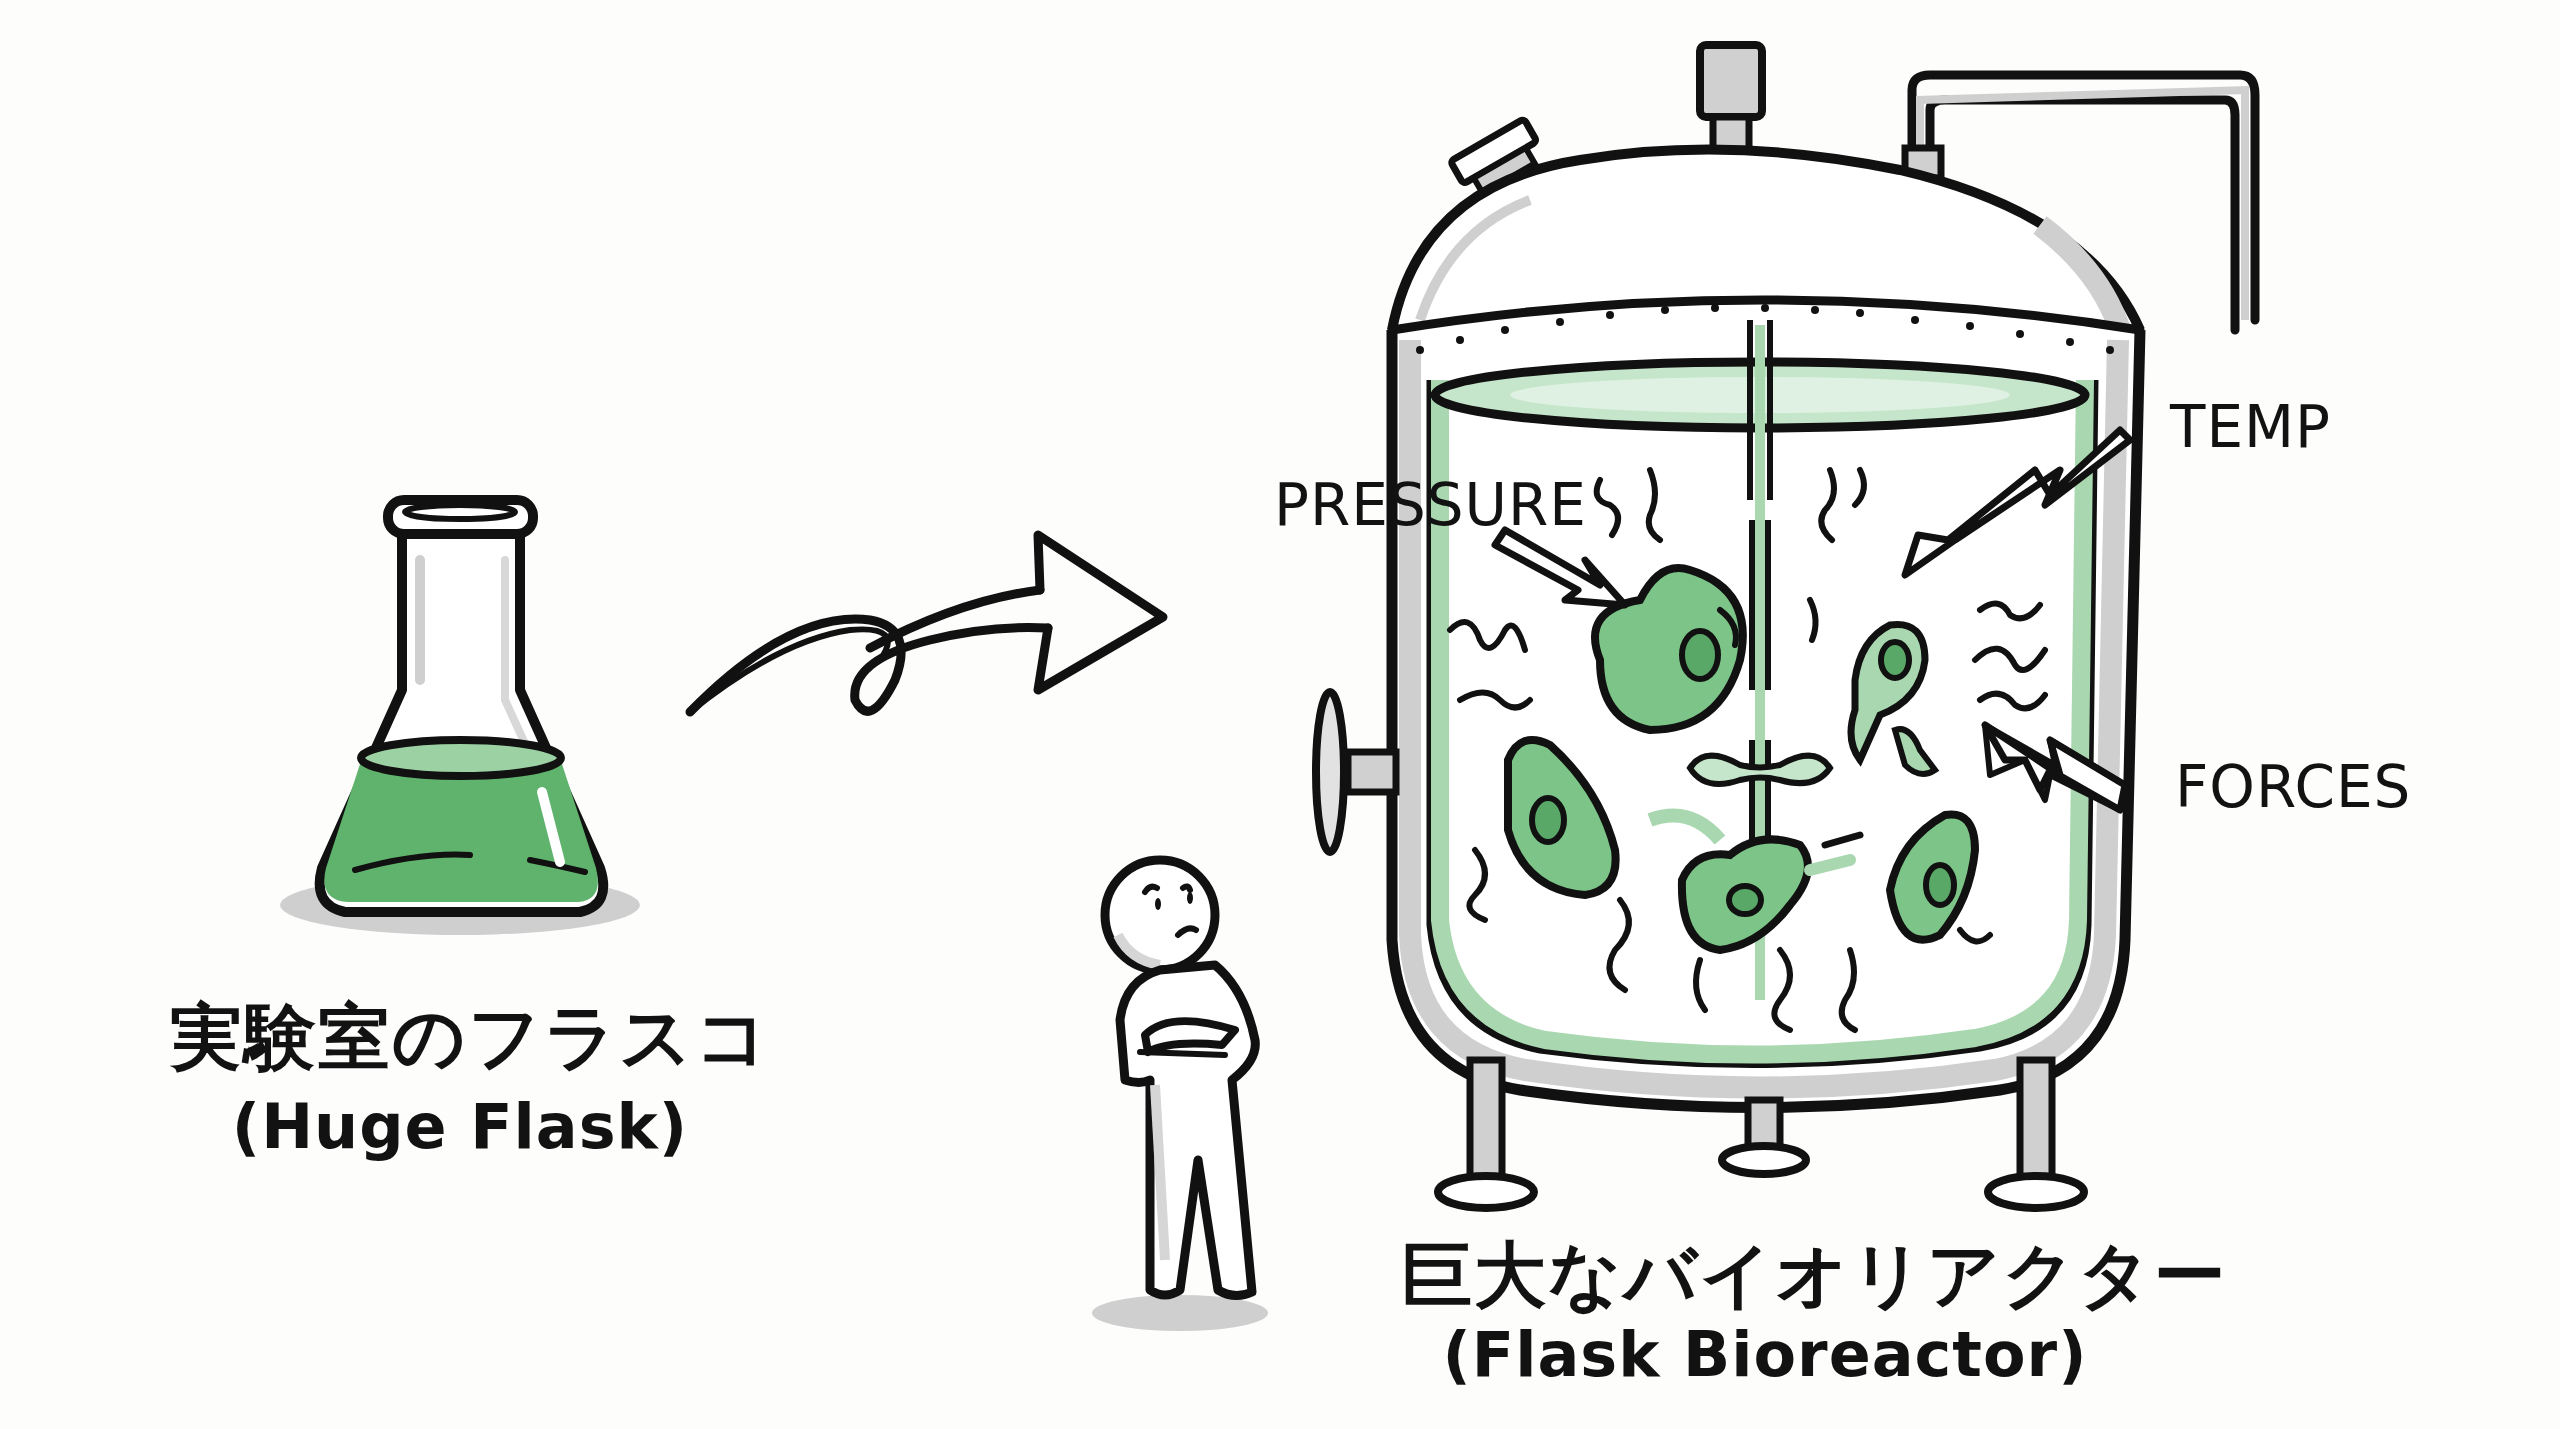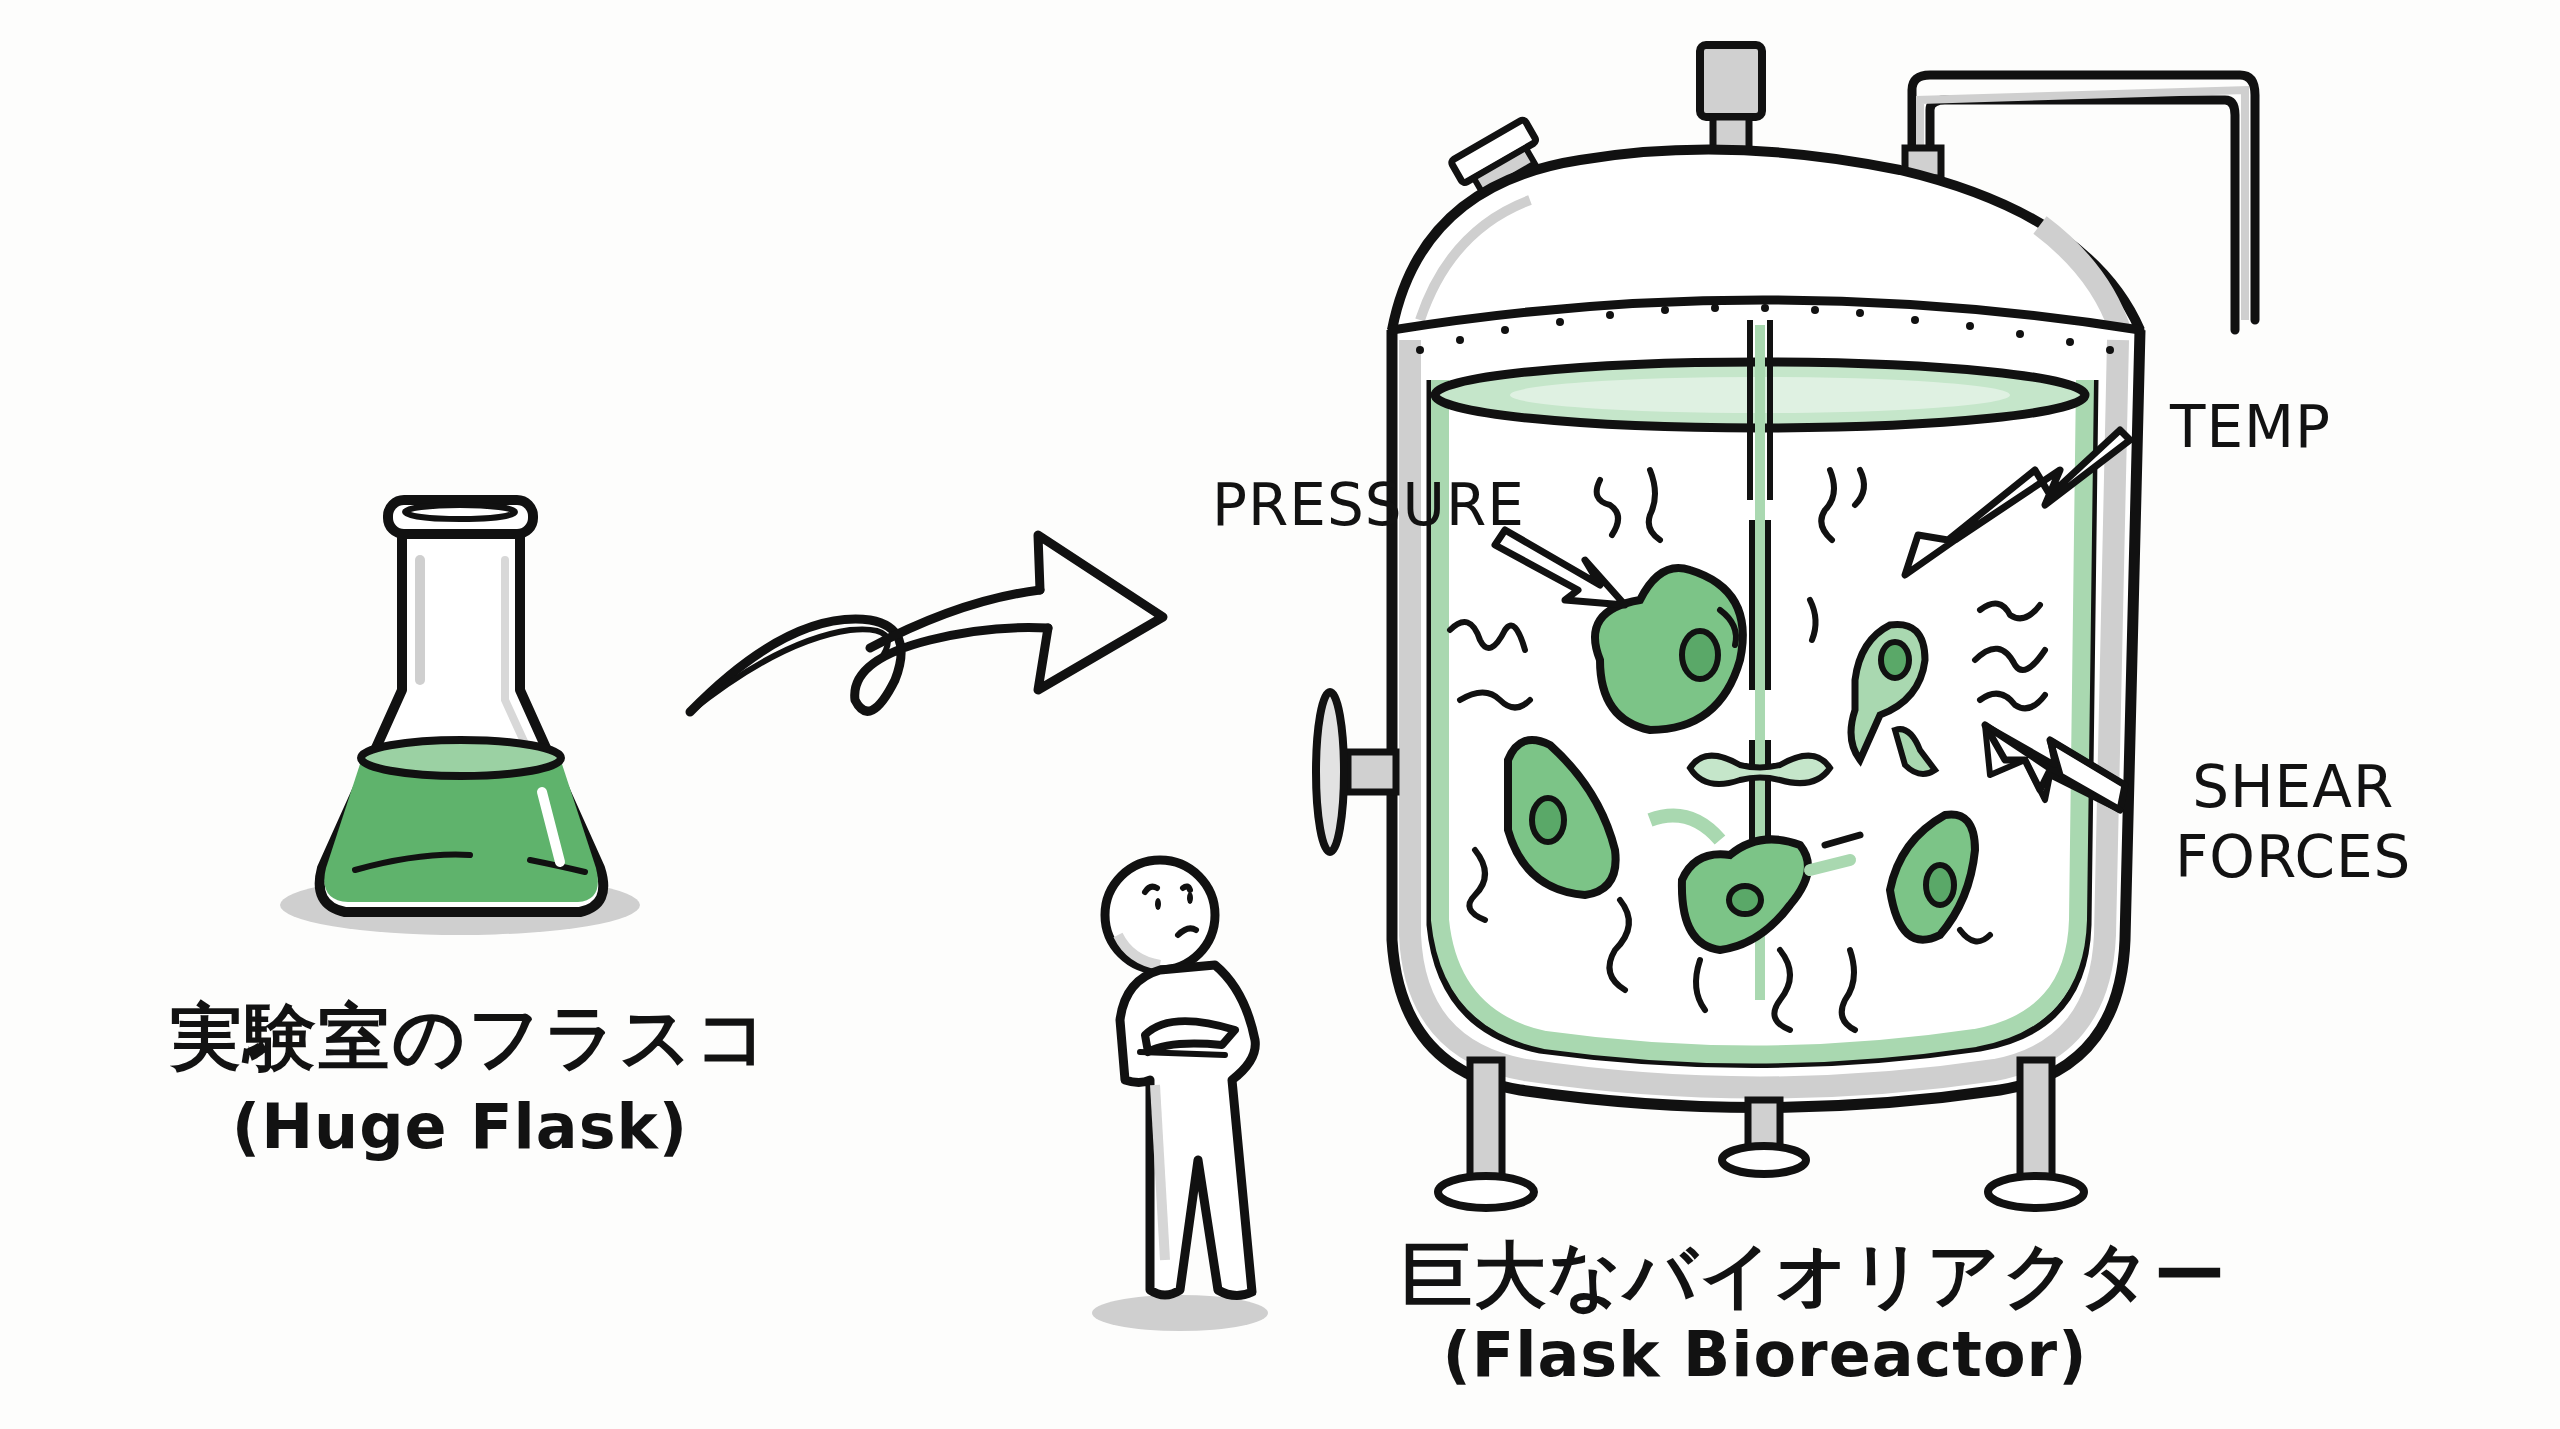--- a/index.html
+++ b/index.html
@@ -196,22 +196,21 @@
     <path d="M2125,785 L2050,740 L2055,765 L1985,725 L1990,775 L2025,760 L2045,800 L2050,775 L2120,810" class="ink-thin"></path>
   </g>
 </svg>
 
 <div class="lbl lbl-jp" style="left:170px; top:990px; width:580px;">実験室のフラスコ</div>
 <div class="lbl lbl-en" style="left:170px; top:1090px; width:580px;">(Huge Flask)</div>
 
 <div class="lbl lbl-jp" style="left:1400px; top:1228px; width:730px;text-align:right;">巨大なバイオリアクター</div>
 <div class="lbl lbl-en" style="left:1400px; top:1318px; width:730px;">(Flask Bioreactor)</div>
 
-<div class="lbl lbl-stress" style="left:1212px; top:470px;">
+<div class="lbl lbl-stress" style="left:1274px; top:470px;">
   <div>PRESSURE</div>
 </div>
 <div class="lbl lbl-stress" style="left:2170px; top:392px;">
   <div>TEMP</div>
 </div>
 <div class="lbl lbl-stress" style="left:2175px; top:752px;">
-  <div>SHEAR</div>
   <div>FORCES</div>
 </div>
 
 </body></html>

